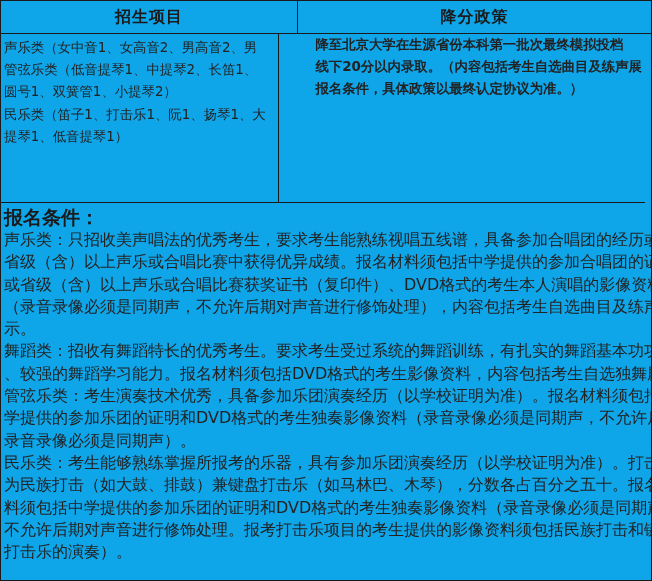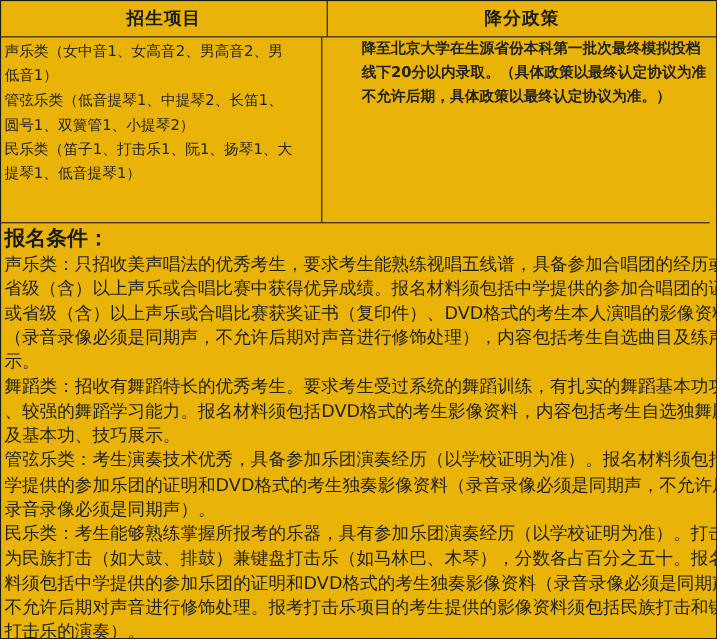--- a/index.html
+++ b/index.html
@@ -3,21 +3,21 @@
 <meta charset="utf-8">
 <style>
   html, body { margin: 0; padding: 0; background: #ffffff; }
   body { width: 652px; height: 581px; overflow: hidden; }
   .doc {
     position: relative;
     width: 650px; height: 579px;
     border: 1px solid #1a1a1a;
     font-family: "DejaVu Sans", "Liberation Sans", sans-serif;
     color: #222222;
-    background: #eab308;
+    background: #0ea5e9;
   }
   .head-row {
     position: absolute; left: 0; top: 0; width: 650px; height: 32px;
     border-bottom: 1px solid #1a1a1a;
     display: flex;
   }
   .head-cell {
     height: 32px; display: flex; align-items: center; justify-content: center;
     font-size: 16px; font-weight: bold; color: #1a1a1a; letter-spacing: 1px;
   }
@@ -55,46 +55,44 @@
 <div class="doc">
 
   <div class="head-row">
     <div class="head-cell head-left">招生项目</div>
     <div class="head-cell head-right">降分政策</div>
   </div>
 
   <div class="body-row">
     <div class="cell-left">
       <span class="line">声乐类（女中音1、女高音2、男高音2、男</span>
-      <span class="line">低音1）</span>
       <span class="line">管弦乐类（低音提琴1、中提琴2、长笛1、</span>
       <span class="line">圆号1、双簧管1、小提琴2）</span>
       <span class="line">民乐类（笛子1、打击乐1、阮1、扬琴1、大</span>
       <span class="line">提琴1、低音提琴1）</span>
     </div>
     <div class="cell-right">
       <p>
         <span class="line">降至北京大学在生源省份本科第一批次最终模拟投档</span>
-        <span class="line">线下20分以内录取。（具体政策以最终认定协议为准</span>
-        <span class="line">不允许后期，具体政策以最终认定协议为准。）</span>
+        <span class="line">线下20分以内录取。（内容包括考生自选曲目及练声展</span>
+        <span class="line">报名条件，具体政策以最终认定协议为准。）</span>
       </p>
     </div>
   </div>
 
   <div class="req">
     <div class="req-title">报名条件：</div>
     <div>
       <span class="line">声乐类：只招收美声唱法的优秀考生，要求考生能熟练视唱五线谱，具备参加合唱团的经历或在</span>
       <span class="line">省级（含）以上声乐或合唱比赛中获得优异成绩。报名材料须包括中学提供的参加合唱团的证明</span>
       <span class="line">或省级（含）以上声乐或合唱比赛获奖证书（复印件）、DVD格式的考生本人演唱的影像资料</span>
       <span class="line">（录音录像必须是同期声，不允许后期对声音进行修饰处理），内容包括考生自选曲目及练声展</span>
       <span class="line">示。</span>
       <span class="line">舞蹈类：招收有舞蹈特长的优秀考生。要求考生受过系统的舞蹈训练，有扎实的舞蹈基本功功底</span>
       <span class="line">、较强的舞蹈学习能力。报名材料须包括DVD格式的考生影像资料，内容包括考生自选独舞剧目</span>
-      <span class="line">及基本功、技巧展示。</span>
       <span class="line">管弦乐类：考生演奏技术优秀，具备参加乐团演奏经历（以学校证明为准）。报名材料须包括中</span>
       <span class="line">学提供的参加乐团的证明和DVD格式的考生独奏影像资料（录音录像必须是同期声，不允许后期</span>
       <span class="line">录音录像必须是同期声）。</span>
       <span class="line">民乐类：考生能够熟练掌握所报考的乐器，具有参加乐团演奏经历（以学校证明为准）。打击乐</span>
       <span class="line">为民族打击（如大鼓、排鼓）兼键盘打击乐（如马林巴、木琴），分数各占百分之五十。报名材</span>
       <span class="line">料须包括中学提供的参加乐团的证明和DVD格式的考生独奏影像资料（录音录像必须是同期声，</span>
       <span class="line">不允许后期对声音进行修饰处理。报考打击乐项目的考生提供的影像资料须包括民族打击和键盘</span>
       <span class="line">打击乐的演奏）。</span>
     </div>
   </div>

